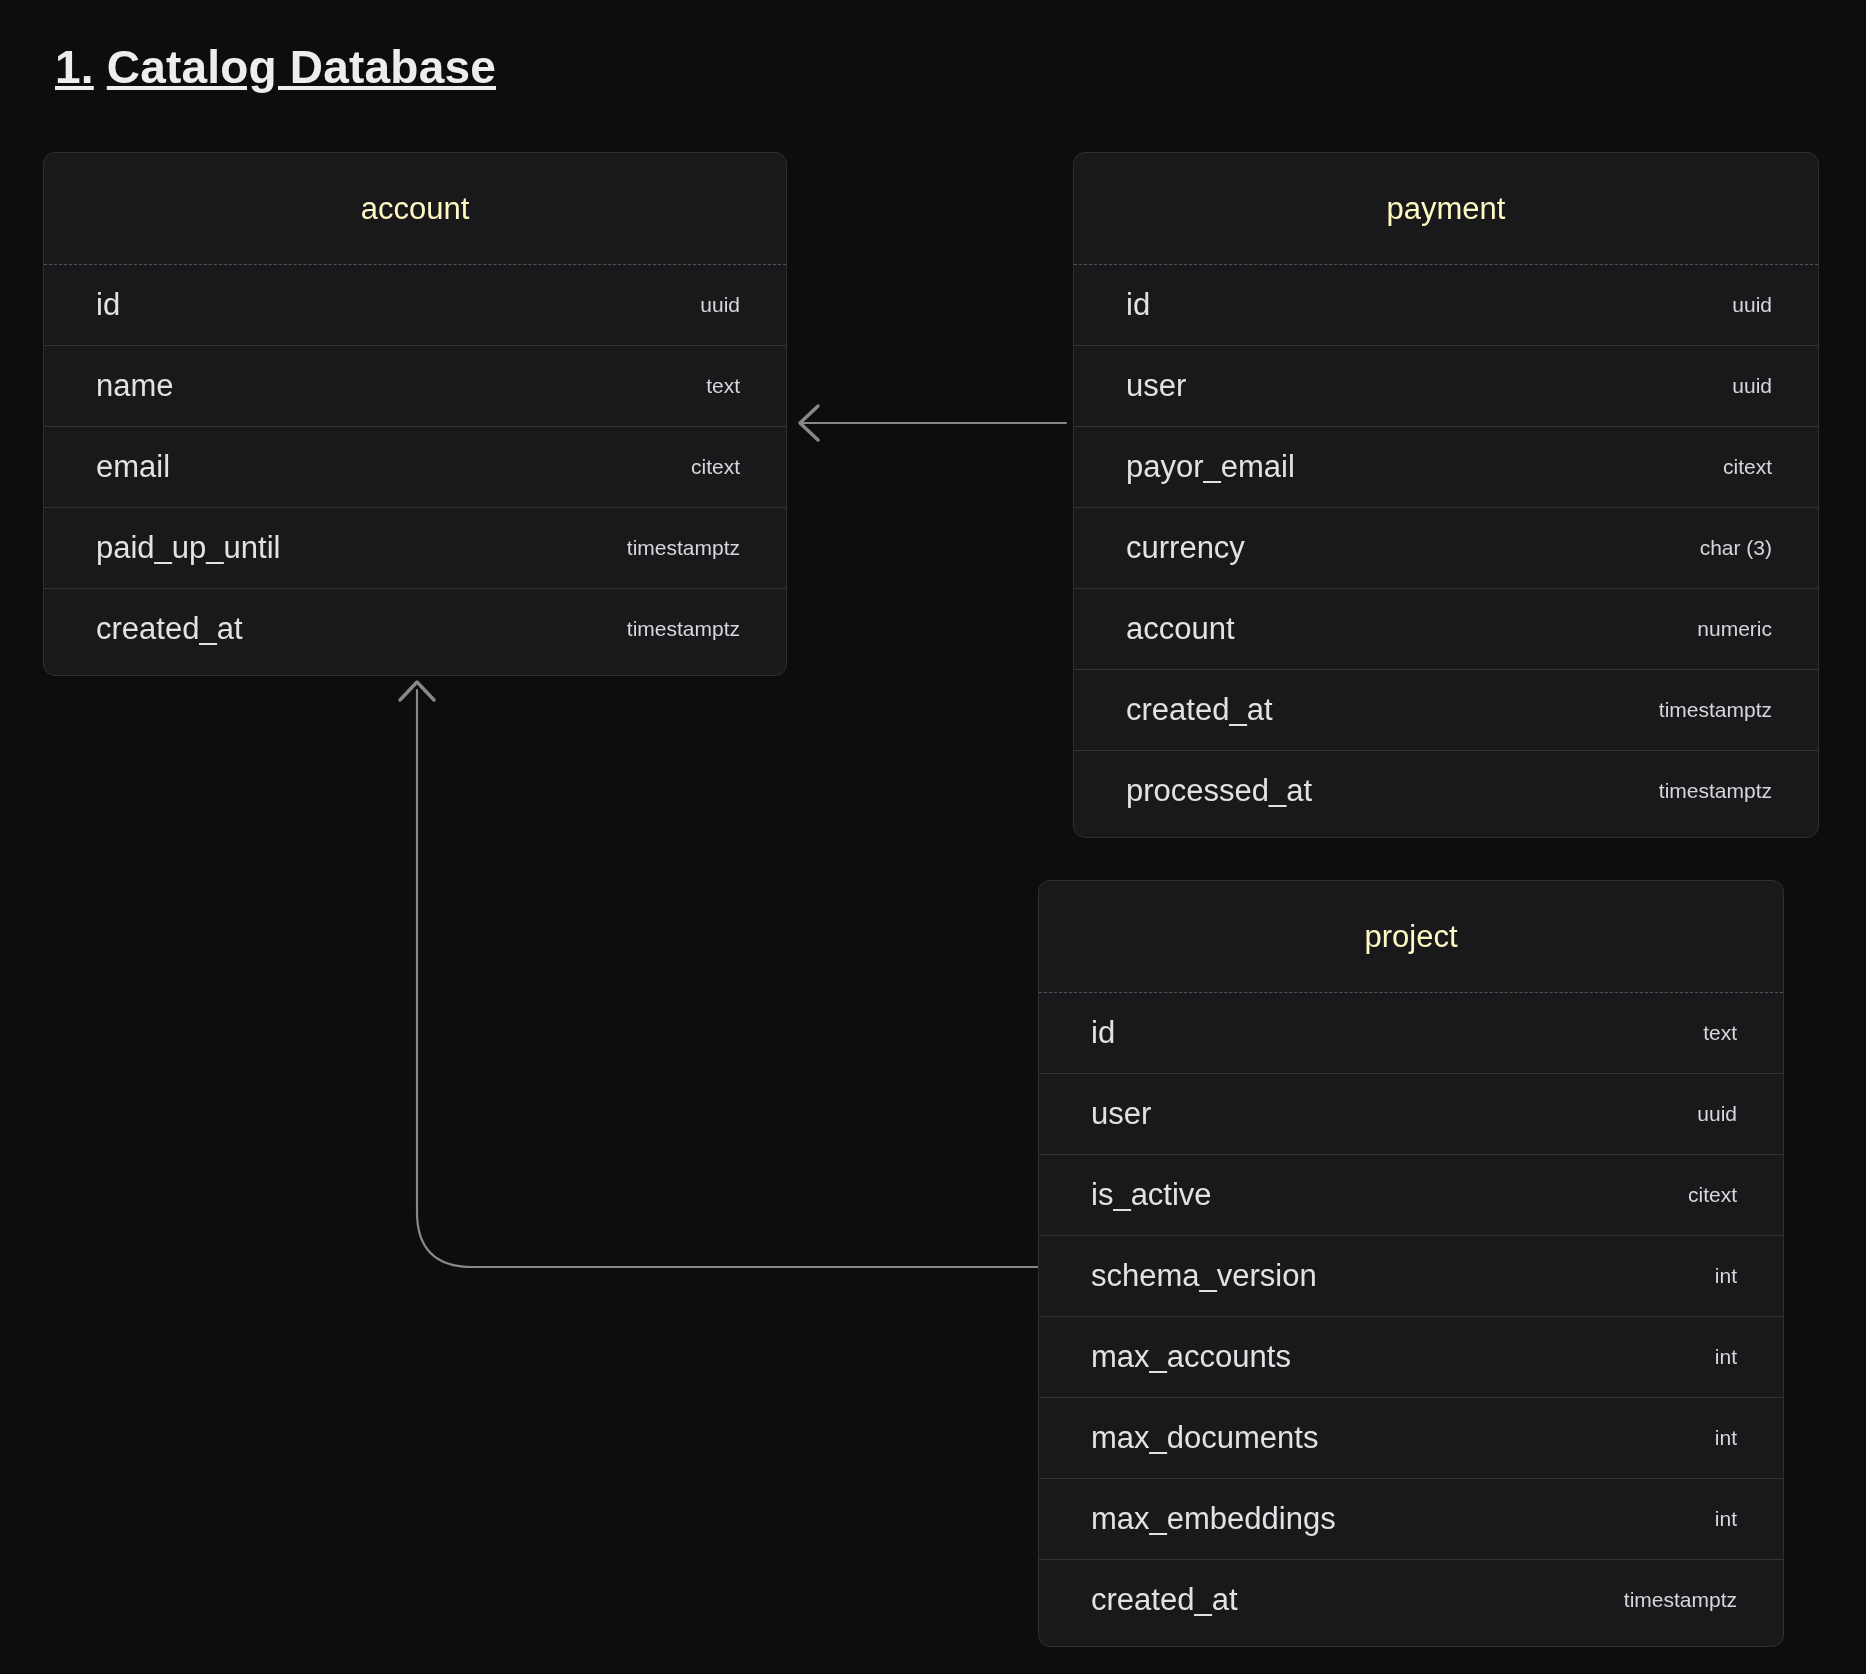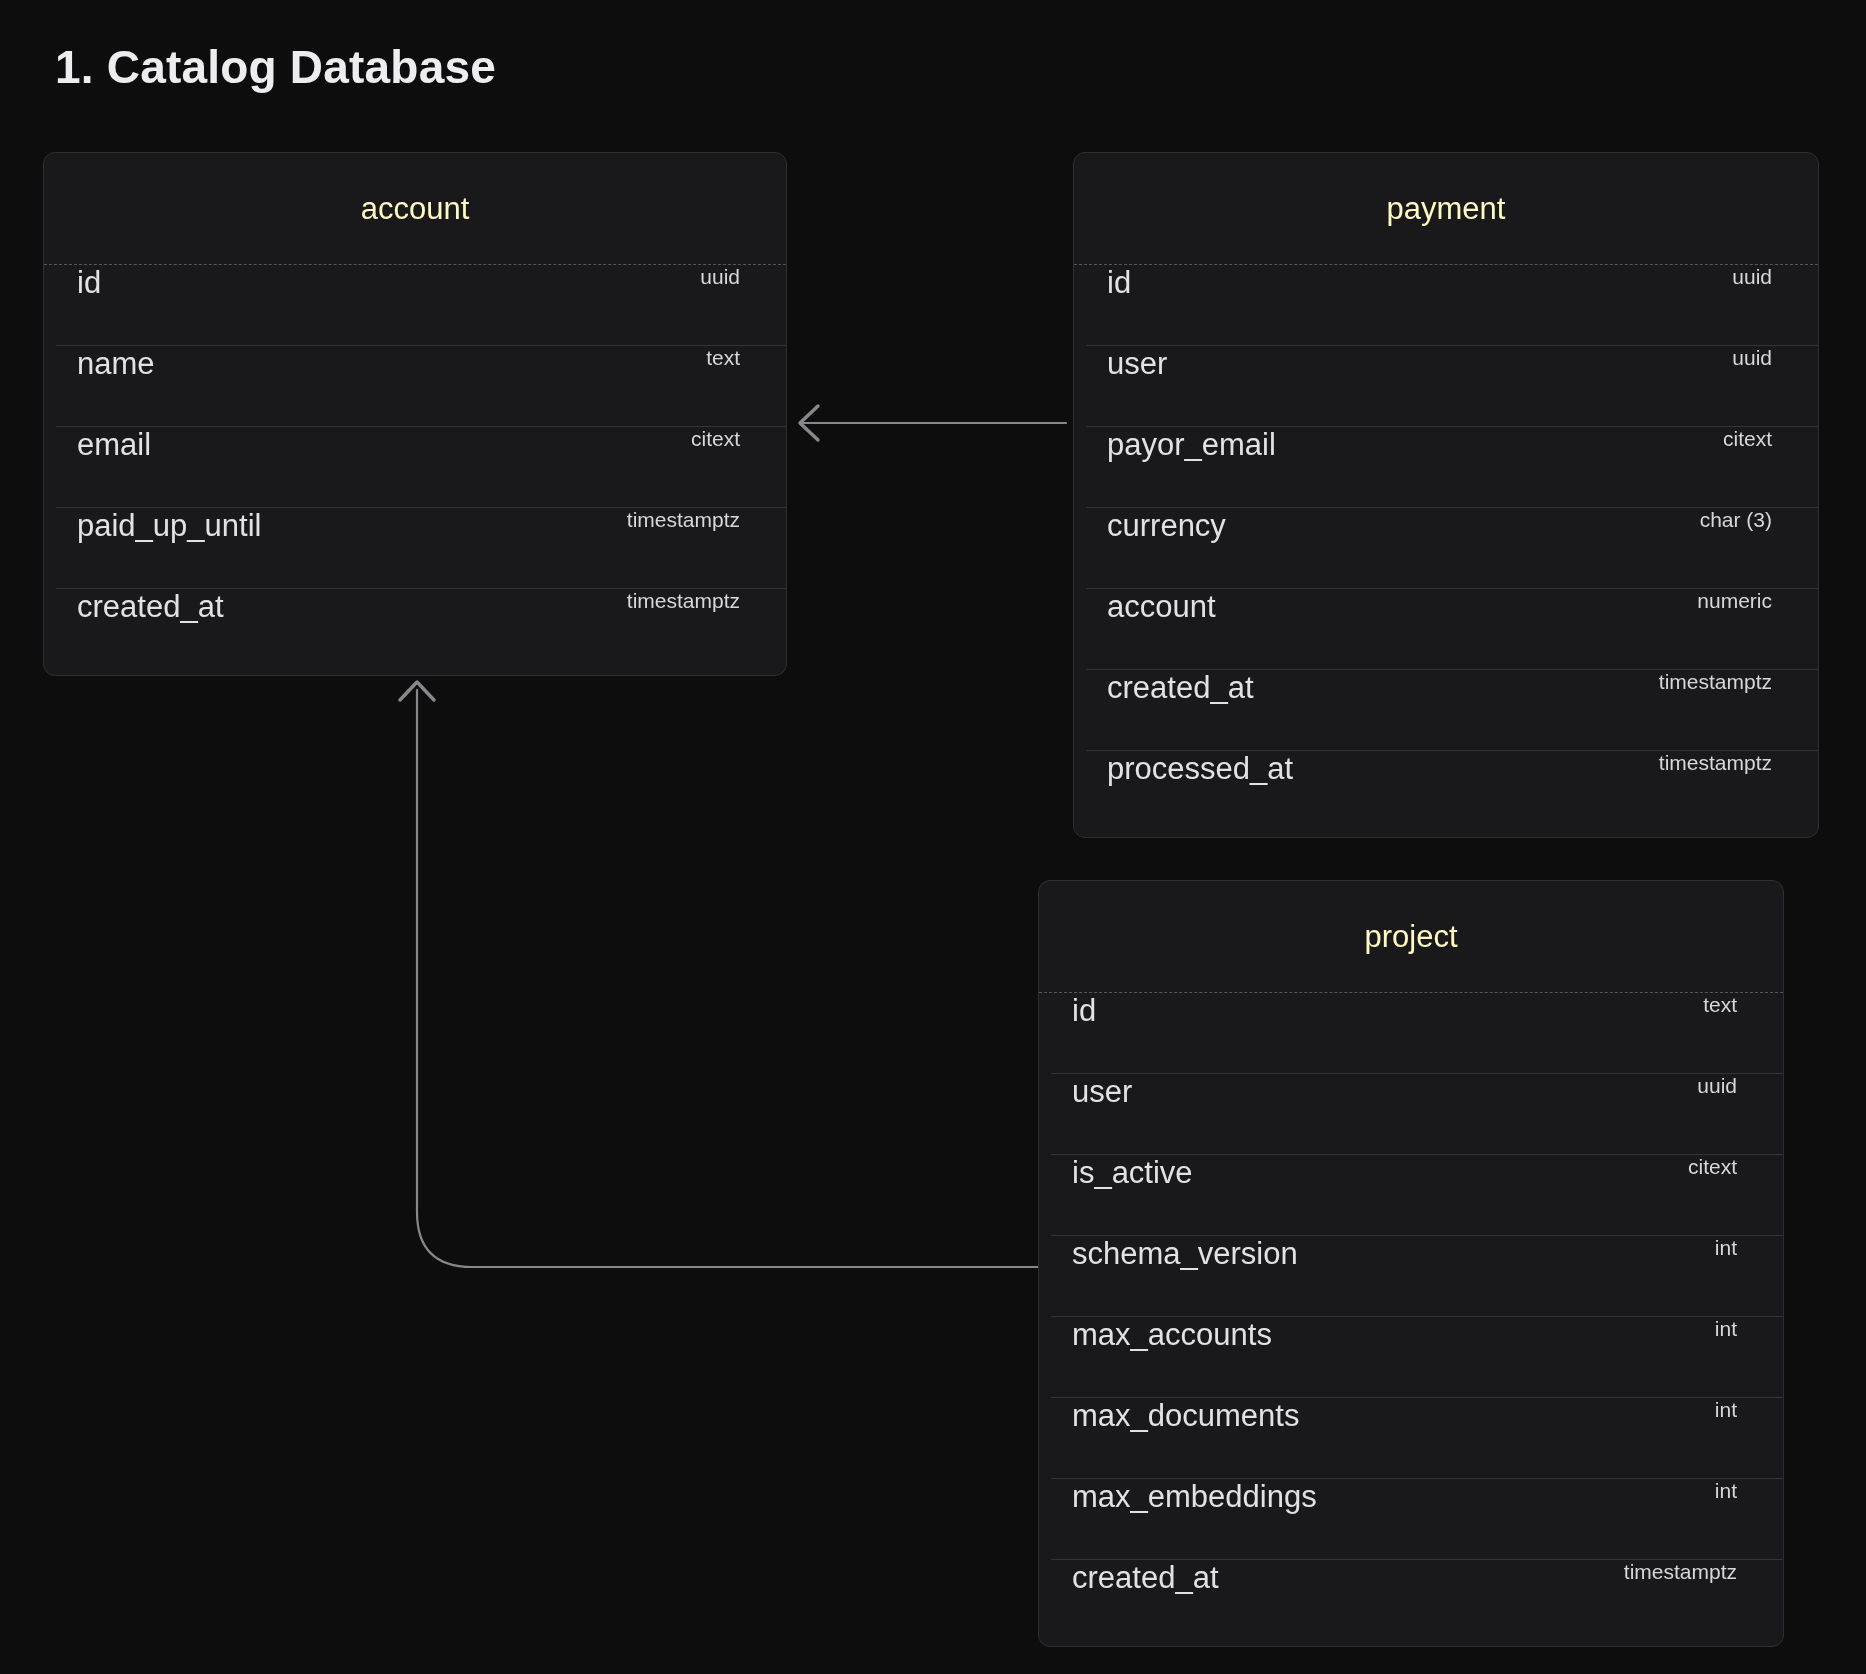--- a/index.html
+++ b/index.html
@@ -17,20 +17,21 @@
   }
   .page-title {
     position: absolute;
     left: 55px;
     top: 40px;
     font-size: 46px;
     font-weight: 600;
     color: #ededf0;
     letter-spacing: 0.2px;
     white-space: nowrap;
+    text-decoration: underline;
   }
   .page-title .num {
     margin-right: 13px;
   }
   .db-table {
     position: absolute;
     box-sizing: border-box;
     background: #19191b;
     border: 1px solid #2f2f32;
     border-radius: 12px;
@@ -51,23 +52,23 @@
   .db-table .tbl-divider {
     height: 0;
     border-top: 1px dashed #54545a;
   }
   .db-table .rows {
     padding-bottom: 6px;
   }
   .db-table .field-row {
     height: 80px;
     display: flex;
+    align-items: center;
     justify-content: space-between;
-    padding: 0 46px 0 21px;
-    margin-left: 12px;
+    padding: 0 46px 0 52px;
   }
   .db-table .field-row + .field-row {
     border-top: 1.5px solid #343437;
   }
   .db-table .field-name {
     color: #e2e2e5;
     font-size: 31px;
   }
   .db-table .field-type {
     color: #d7d7db;

